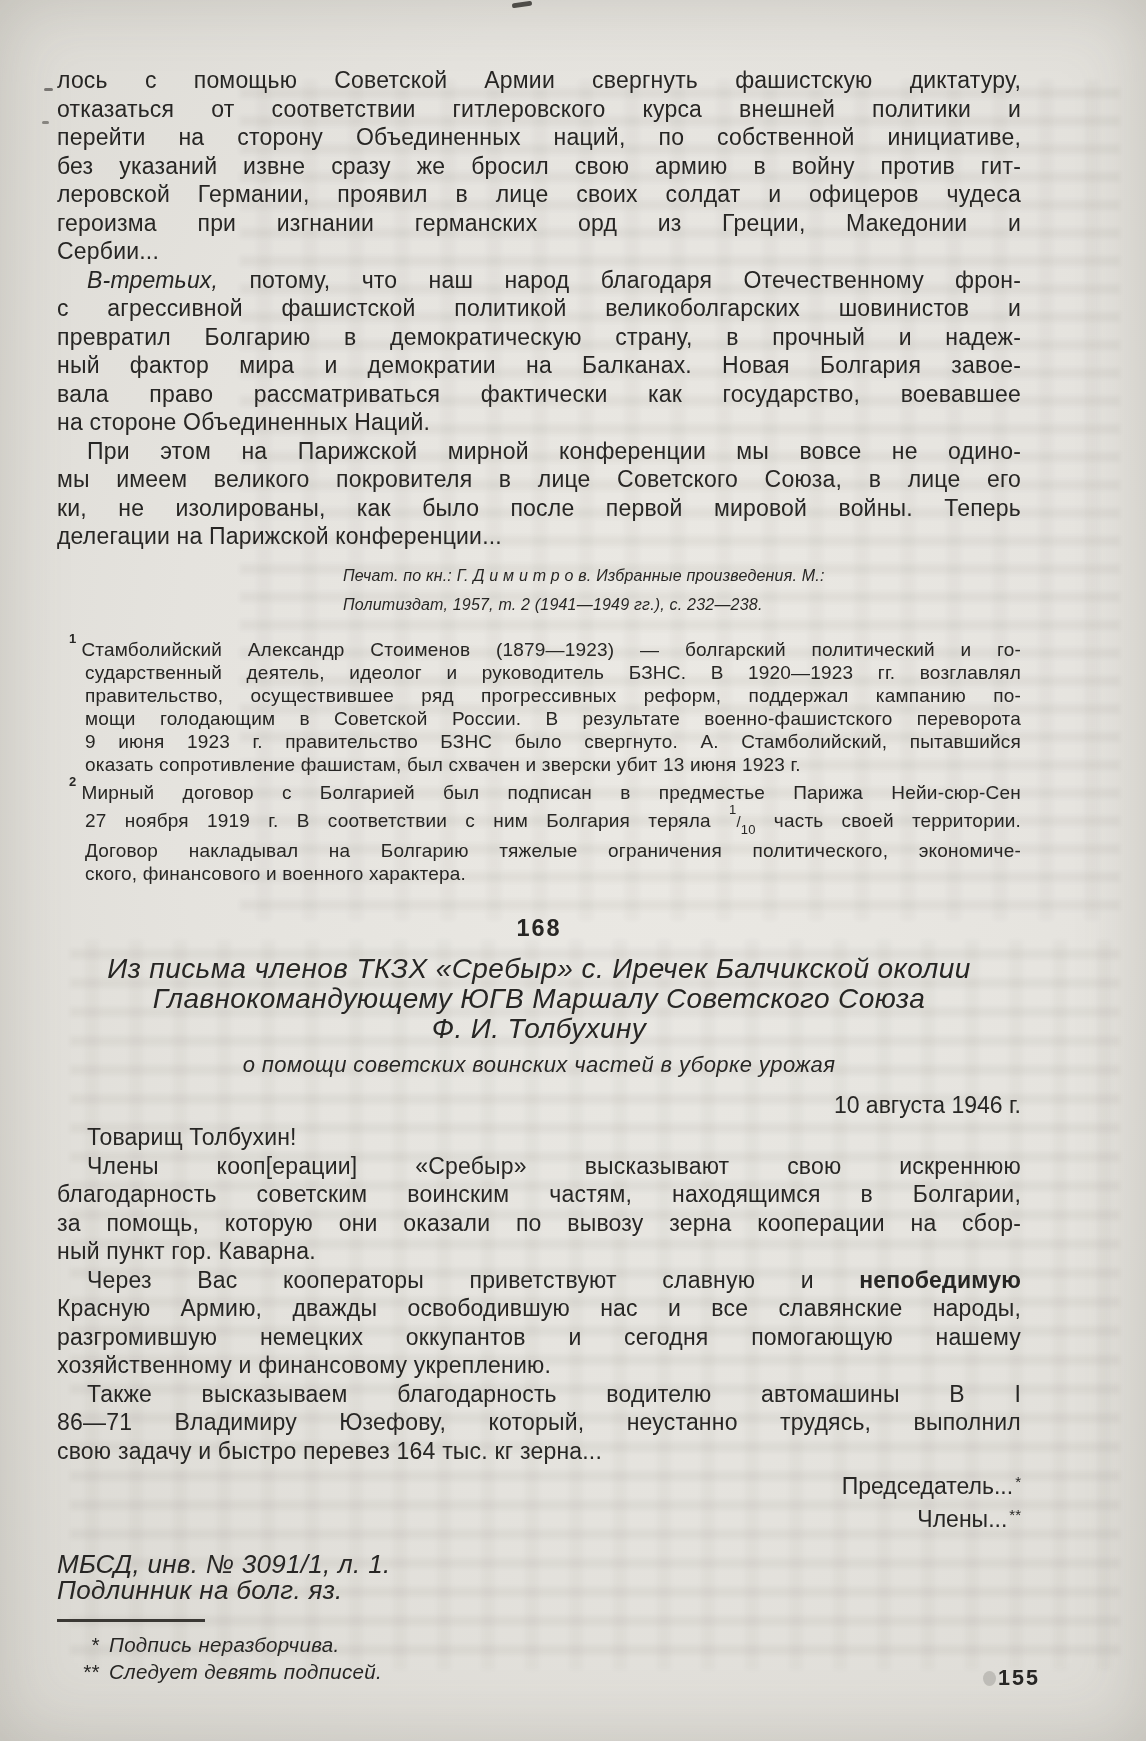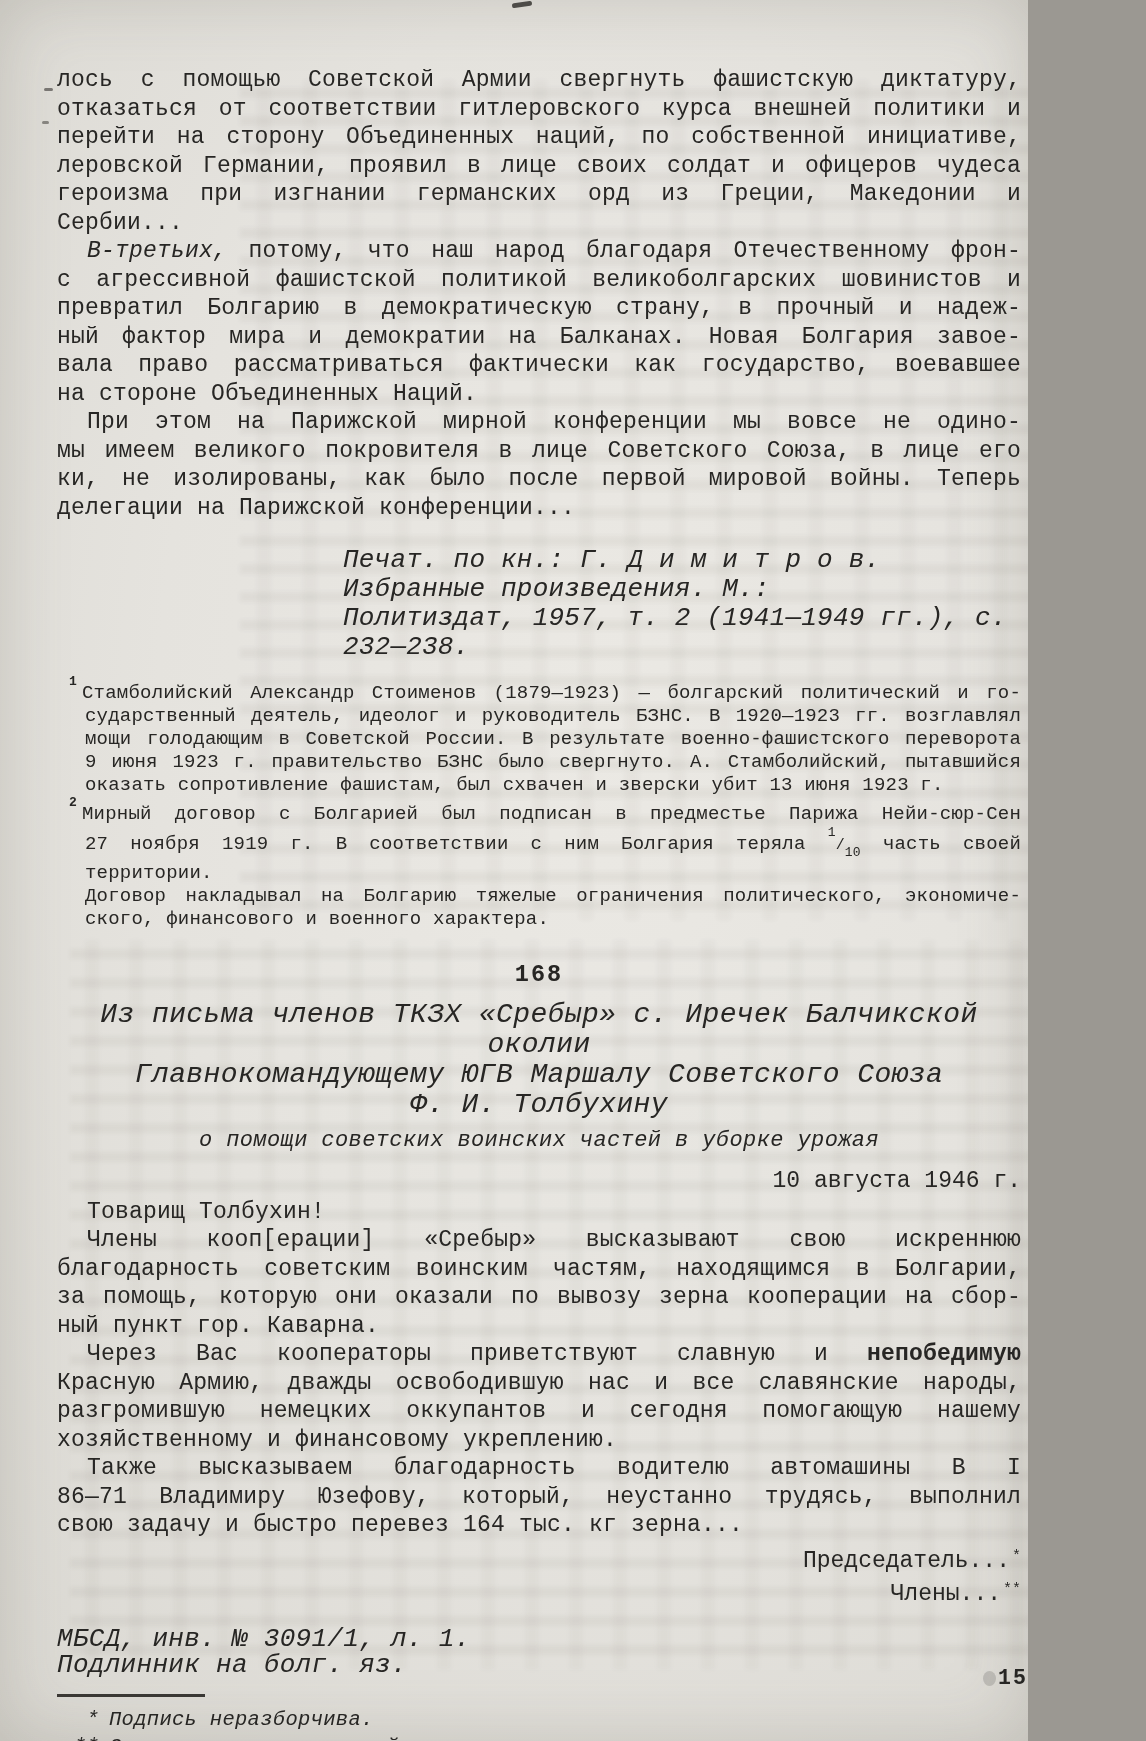--- a/index.html
+++ b/index.html
@@ -1,20 +1,20 @@
 <!DOCTYPE html>
 <html lang="ru"><head>
 <meta charset="utf-8">
 <style>
   html,body{margin:0;padding:0;background:#9b9892;}
   .page{
-    position:relative;width:1028px;height:1741px;overflow:hidden;
+    position:relative;width:1146px;height:1741px;overflow:hidden;
     background:radial-gradient(ellipse at 58% 42%, #ebe9e4 0%, #e5e3de 52%, #dad8d2 100%);
     box-shadow:inset 0 0 70px rgba(95,90,78,.22);
-    font-family:Liberation Mono, monospace;
+    font-family:Liberation Sans, sans-serif;
     color:#272624;
   }
   
   .bleed{position:absolute;pointer-events:none;filter:blur(2px);}
   .bleed-upper{
     left:240px;top:80px;width:880px;height:840px;opacity:.75;
     background:
       repeating-linear-gradient(180deg, transparent 0 8px, rgba(109,103,93,.09) 8px 18px, transparent 18px 28px),
       repeating-linear-gradient(90deg, transparent 0 17px, rgba(109,103,93,.055) 17px 31px, transparent 31px 46px);
   }
@@ -31,21 +31,21 @@
   .speck-pn{left:983px;top:1671px;width:13px;height:15px;border-radius:50%;opacity:.22;}
 
   .content{position:absolute;left:57px;top:66px;width:964px;}
 
   .main-text{font-size:23px;line-height:28.5px;letter-spacing:.2px;}
   .ln{text-align:justify;text-align-last:justify;}
   .ln.last{text-align-last:left;}
   .ind-first .ln:first-child,.ln.ind{text-indent:30px;}
   .sal{text-indent:30px;}
 
-  .source{margin:24px 0 0 286px;font-style:italic;font-size:26px;line-height:29px;}
+  .source{margin:10px 0 0 286px;font-style:italic;font-size:16px;line-height:29px;}
   .sln{text-align:left;}
 
   .fn-block{font-size:19px;line-height:23px;letter-spacing:.2px;padding-left:28px;margin-top:14px;}
   .fn-l1{text-indent:-16px;}
   .fnmark{font-size:13px;position:relative;top:-6px;margin-right:5px;font-weight:bold;}
   .frac-n{font-size:13px;position:relative;top:-6px;}
   .frac-s{font-size:15px;}
   .frac-d{font-size:13px;position:relative;top:2px;margin-top:13px;}
 
   .doc-number{text-align:center;font-weight:bold;font-size:23.5px;margin-top:30px;letter-spacing:2px;}
@@ -77,20 +77,21 @@
   <div class="speck speck-pn"></div>
 
   <div class="content">
 
     <section class="main-text">
 
       <div>
           <div class="ln">лось с помощью Советской Армии свергнуть фашистскую диктатуру,</div>
           <div class="ln">отказаться от соответствии гитлеровского курса внешней политики и</div>
           <div class="ln">перейти на сторону Объединенных наций, по собственной инициативе,</div>
+          <div class="ln">без указаний извне сразу же бросил свою армию в войну против гит-</div>
           <div class="ln">леровской Германии, проявил в лице своих солдат и офицеров чудеса</div>
           <div class="ln">героизма при изгнании германских орд из Греции, Македонии и</div>
           <div class="ln last">Сербии...</div>
         </div>
 
       <div>
         <div class="ln ind"><i>В-третьих,</i><span> потому, что наш народ благодаря Отечественному фрон-</span></div>
         <div>
             <div class="ln">с агрессивной фашистской политикой великоболгарских шовинистов и</div>
             <div class="ln">превратил Болгарию в демократическую страну, в прочный и надеж-</div>
@@ -110,20 +111,21 @@
       <div class="source">
           <div class="sln">Печат. по кн.: Г. Д и м и т р о в. Избранные произведения. М.:</div>
           <div class="sln last">Политиздат, 1957, т. 2 (1941—1949 гг.), с. 232—238.</div>
         </div>
 
       <div class="fn-block">
         <div>
           <div class="ln fn-l1"><sup class="fnmark">1</sup><span>Стамболийский Александр Стоименов (1879—1923) — болгарский политический и го-</span></div>
           <div>
               <div class="ln">сударственный деятель, идеолог и руководитель БЗНС. В 1920—1923 гг. возглавлял</div>
+              <div class="ln">правительство, осуществившее ряд прогрессивных реформ, поддержал кампанию по-</div>
               <div class="ln">мощи голодающим в Советской России. В результате военно-фашистского переворота</div>
               <div class="ln">9 июня 1923 г. правительство БЗНС было свергнуто. А. Стамболийский, пытавшийся</div>
               <div class="ln last">оказать сопротивление фашистам, был схвачен и зверски убит 13 июня 1923 г.</div>
             </div>
         </div>
         <div>
           <div class="ln fn-l1"><sup class="fnmark">2</sup><span>Мирный договор с Болгарией был подписан в предместье Парижа Нейи-сюр-Сен</span></div>
           <div class="ln"><span>27 ноября 1919 г. В соответствии с ним Болгария теряла </span><sup class="frac-n">1</sup><span class="frac-s">/</span><sub class="frac-d">10</sub><span> часть своей территории.</span></div>
           <div>
               <div class="ln">Договор накладывал на Болгарию тяжелые ограничения политического, экономиче-</div>

